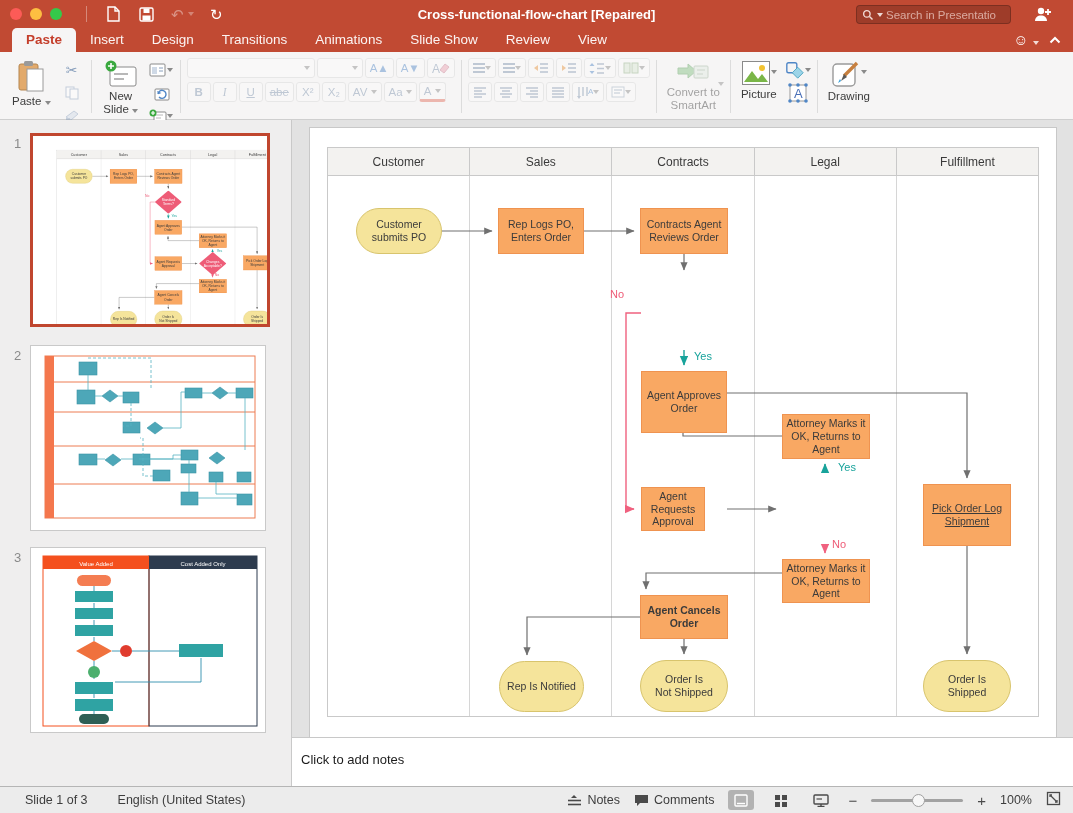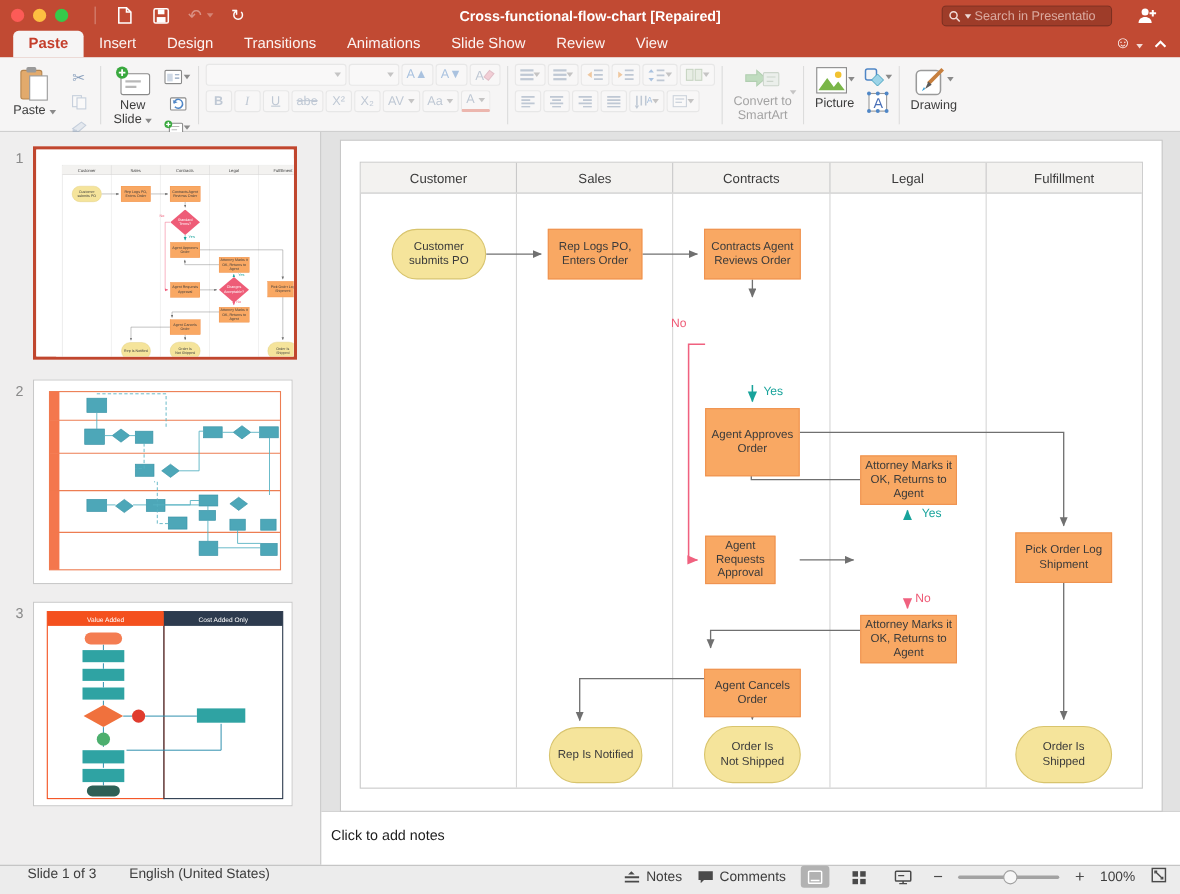--- a/index.html
+++ b/index.html
@@ -70,21 +70,21 @@
   .node.process { background:#f9a863; border:1px solid #ef9350; }
   .node.terminator { background:#f5e49b; border:1px solid #d8c46d; border-radius:26px; }
   .node.decision { background:#ee5c77; color:#fff; clip-path:polygon(50% 0,100% 50%,50% 100%,0 50%); }
   .connectors { position:absolute; left:0; top:0; pointer-events:none; }
   .elabel { position:absolute; font-size:11px; white-space:nowrap; }
   .elabel.teal { color:#18a39b; } .elabel.pink { color:#ee5c77; }
 
   .notes { height:49px; background:#fff; border-top:1px solid #c9c9c9; font-size:13px; color:#1c1c1c; padding:14px 0 0 9px; }
 
   
-  .statusbar { height:27px; background:#ececec; border-top:1px solid #b5b5b5; display:flex; align-items:flex-start; padding:0 12px 0 25px; font-size:12.5px; color:#3d3d3d; }
+  .statusbar { height:27px; background:#ececec; border-top:1px solid #b5b5b5; display:flex; align-items:center; padding:0 12px 0 25px; font-size:12.5px; color:#3d3d3d; }
   .sb-left { display:flex; gap:30px; }
   .sb-right { margin-left:auto; display:flex; align-items:center; gap:14px; }
   .sb-btn { display:flex; align-items:center; gap:5px; color:#3d3d3d; }
   .viewbtn { width:26px; height:20px; border-radius:3px; display:flex; align-items:center; justify-content:center; }
   .viewbtn.active { background:#b2b2b2; }
   .slider { width:92px; height:3px; background:#a2a2a2; border-radius:2px; position:relative; }
   .knob { width:13px; height:13px; border-radius:50%; background:#f7f7f7; border:1px solid #a0a0a0; position:absolute; left:44%; top:-5px; }
   .sb-sign { font-size:15px; color:#4a4a4a; }
 </style>
 </head>
@@ -675,26 +675,26 @@
 Enters Order</div>
           <div class="node process" style="left:330px; top:80px; width:88px; height:46px;">Contracts Agent
 Reviews Order</div>
           <div class="node process" style="left:331px; top:243px; width:86px; height:62px;">Agent Approves
 Order</div>
           <div class="node process" style="left:472px; top:286px; width:88px; height:45px;">Attorney Marks it
 OK, Returns to
 Agent</div>
           <div class="node process" style="left:331px; top:359px; width:64px; height:44px;">Agent Requests
 Approval</div>
-          <div class="node process" style="left:613px; top:356px; width:88px; height:46px;">Pick Order Log
+          <div class="node process" style="left:613px; top:356px; width:88px; height:62px;text-decoration:underline;">Pick Order Log
 Shipment</div>
           <div class="node process" style="left:472px; top:431px; width:88px; height:44px;">Attorney Marks it
 OK, Returns to
 Agent</div>
-          <div class="node process" style="left:330px; top:480px; width:88px; height:44px;">Agent Cancels
+          <div class="node process" style="left:330px; top:467px; width:88px; height:44px;font-weight:bold;">Agent Cancels
 Order</div>
           <div class="node terminator" style="left:189px; top:533px; width:85px; height:51px;">Rep Is Notified</div>
           <div class="node terminator" style="left:330px; top:532px; width:88px; height:52px;">Order Is
 Not Shipped</div>
           <div class="node terminator" style="left:613px; top:532px; width:88px; height:52px;">Order Is
 Shipped</div>
 
           <span class="elabel pink" style="left:300px; top:160px;">No</span>
           <span class="elabel teal" style="left:384px; top:222px;">Yes</span>
           <span class="elabel teal" style="left:528px; top:333px;">Yes</span>

